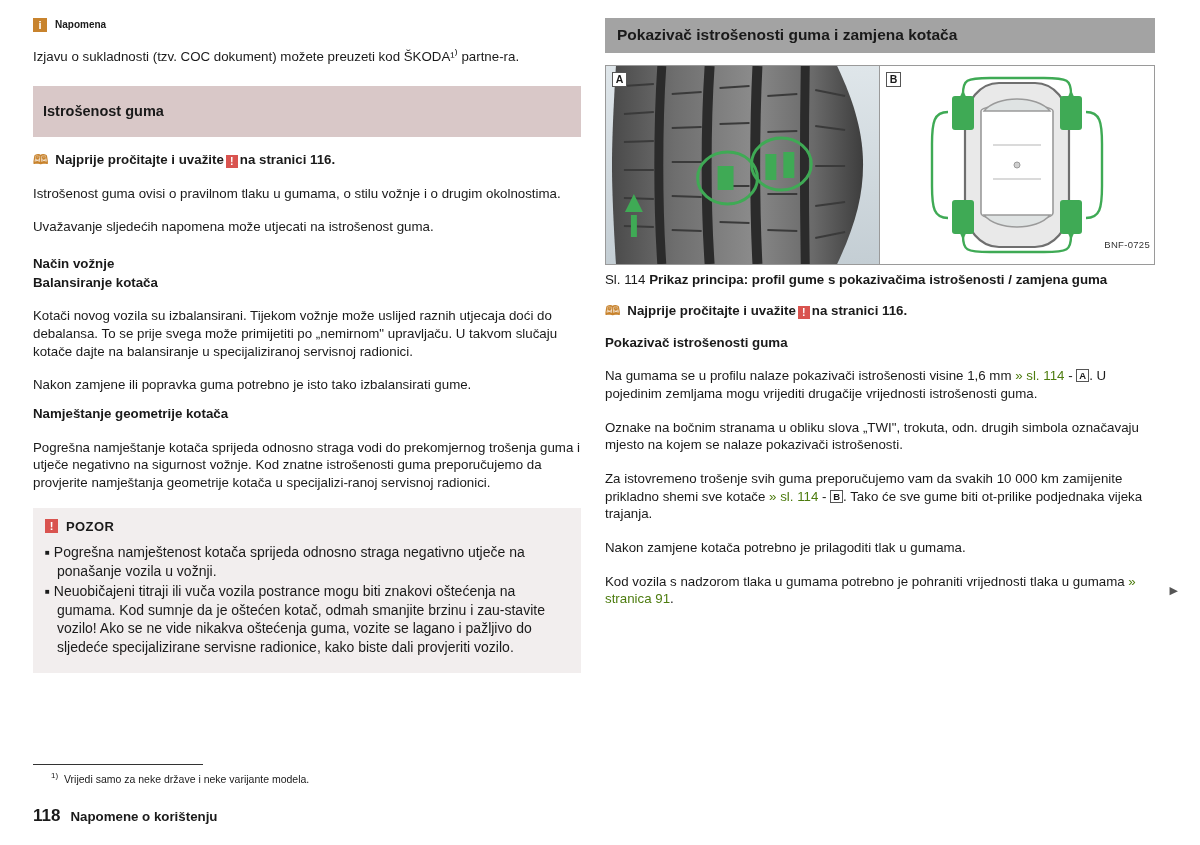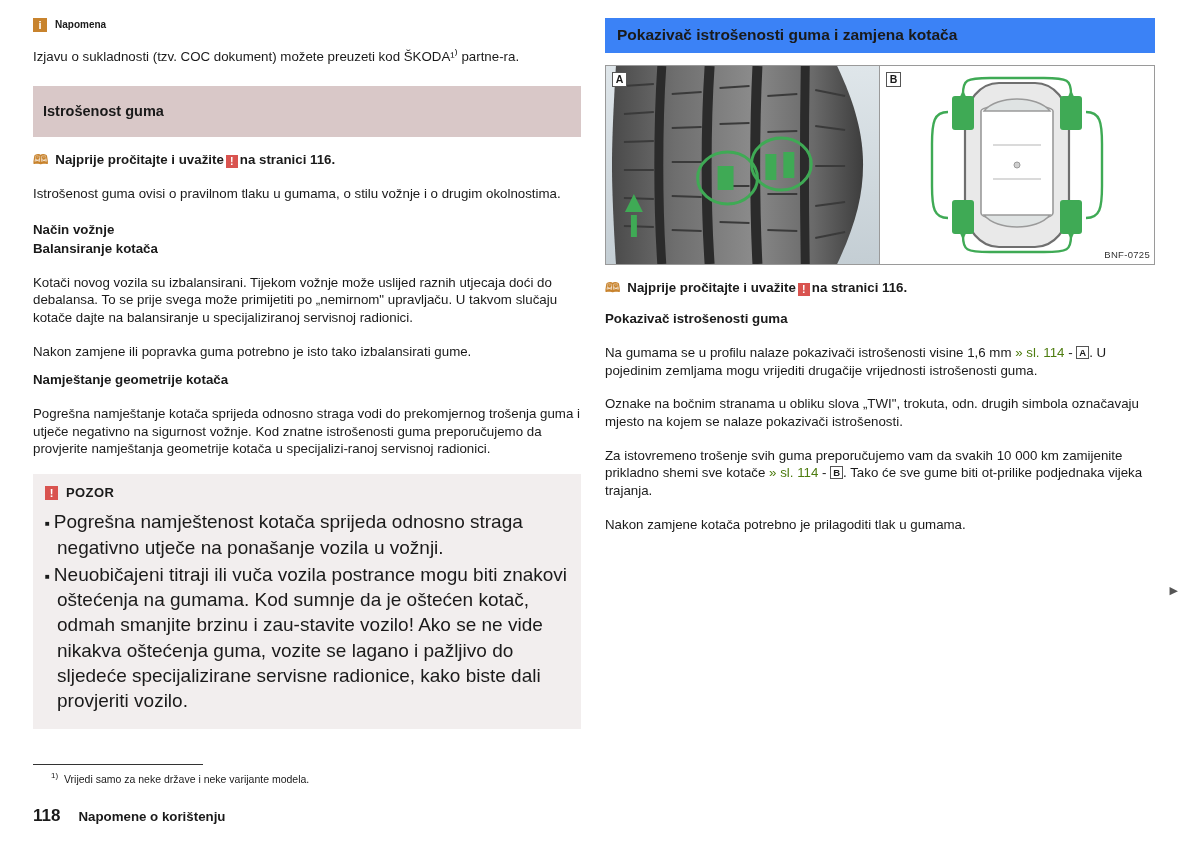--- a/index.html
+++ b/index.html
@@ -49,21 +49,21 @@
 
   
   .sec-bar {
     background: #d9c8c8;
     padding: 16px 10px;
     font-weight: bold;
     font-size: 14.5px;
     margin: 20px 0 14px 0;
   }
   .sec-bar.right {
-    background: #3b82f6;
+    background: #a3a3a3;
     font-size: 15.5px;
     padding: 7px 12px;
     margin: 0 0 12px 0;
   }
 
   
   .readfirst {
     display: flex; align-items: baseline; gap: 8px;
     font-weight: bold; font-size: 13.3px;
     margin: 0 0 14px 0;
@@ -93,21 +93,21 @@
     margin-bottom: 8px;
   }
   .pozor-icon {
     width: 13px; height: 14px;
     background: #d9534f; color: #fff;
     font-weight: bold; font-size: 11px;
     line-height: 14px; text-align: center;
   }
   .pozor-title { font-weight: bold; font-size: 13px; letter-spacing: 0.4px; text-align: center; }
   .bullet {
-    font-size: 19px; line-height: 1.33;
+    font-size: 14px; line-height: 1.33;
     margin: 0 0 2px 0;
     padding-left: 12px;
     text-indent: -12px;
   }
   .bullet::before {
     content: "\25A0";
     font-size: 8px;
     vertical-align: 2px;
     margin-right: 4px;
     color: #1a1a1a;
@@ -123,21 +123,21 @@
   .footnote {
     position: absolute;
     left: 51px; top: 771px;
     font-size: 10.5px;
     color: #1a1a1a;
   }
   .footnote sup { font-size: 8px; }
   .footer {
     position: absolute;
     left: 33px; top: 805px;
-    display: flex; align-items: baseline; gap: 18px;
+    display: flex; align-items: baseline; gap: 10px;
   }
   .footer-num { font-size: 17px; font-weight: bold; }
   .footer-txt { font-size: 13.3px; font-weight: bold; }
 
   
   .figure {
     border: 1px solid #9a9a9a;
     background: #fff;
     position: relative;
     height: 200px;
@@ -154,21 +154,21 @@
     left: 6px; top: 6px;
     width: 15px; height: 15px;
     border: 1px solid #555;
     background: #fff;
     font-size: 10.5px; font-weight: bold;
     line-height: 13px; text-align: center;
     z-index: 5;
   }
   .fig-code {
     position: absolute;
-    right: 4px; bottom: 2px;
+    right: 4px; bottom: 12px;
     font-size: 9.5px; color: #333;
     letter-spacing: 0.3px;
   }
   .fig-caption {
     margin-top: 6px;
     font-size: 13.3px;
     line-height: 1.3;
   }
   .fig-caption .cap-label { font-weight: normal; }
   .fig-caption .cap-text { font-weight: bold; }
@@ -211,20 +211,21 @@
     <div class="sec-bar">Istrošenost guma</div>
 
     <div class="readfirst">
       <span class="book-icon">🕮</span>
       <span>
         <span>Najprije pročitajte i uvažite</span><span class="warn-inline">!</span><span>na stranici 116.</span>
       </span>
     </div>
 
     <p class="para">Istrošenost guma ovisi o pravilnom tlaku u gumama, o stilu vožnje i o drugim okolnostima.</p>
+    <p class="para">Uvažavanje sljedećih napomena može utjecati na istrošenost guma.</p>
 
     <div class="spacer-8"></div>
 
     <div>
       <div class="sub-head">Način vožnje</div>
     </div>
 
     <div>
       <div class="sub-head">Balansiranje kotača</div>
       <p class="para">Kotači novog vozila su izbalansirani. Tijekom vožnje može uslijed raznih utjecaja doći do debalansa. To se prije svega može primijetiti po „nemirnom" upravljaču. U takvom slučaju kotače dajte na balansiranje u specijaliziranoj servisnoj radionici.</p>
@@ -356,20 +357,24 @@
             <path d="M83,24 L79,33 L87,33 Z"></path>
             <path d="M191,24 L187,33 L195,33 Z"></path>
             <path d="M83,174 L79,165 L87,165 Z"></path>
             <path d="M191,174 L187,165 L195,165 Z"></path>
           </g>
         </svg>
         <span class="fig-code">BNF-0725</span>
       </div>
     </div>
 
+    <div class="fig-caption">
+      <span class="cap-label">Sl. 114</span>
+      <span class="cap-text">Prikaz principa: profil gume s pokazivačima istrošenosti / zamjena guma</span>
+    </div>
 
     <div style="height:14px"></div>
 
     <div class="readfirst">
       <span class="book-icon">🕮</span>
       <span>
         <span>Najprije pročitajte i uvažite</span><span class="warn-inline">!</span><span>na stranici 116.</span>
       </span>
     </div>
 
@@ -383,20 +388,23 @@
     </div>
 
     <div>
       <p class="para"><span>Za istovremeno trošenje svih guma preporučujemo vam da svakih 10 000 km zamijenite prikladno shemi sve kotače </span><span class="link">» sl. 114</span><span> - </span><span class="ref-box">B</span><span>. Tako će sve gume biti ot-prilike podjednaka vijeka trajanja.</span></p>
     </div>
 
     <div>
       <p class="para">Nakon zamjene kotača potrebno je prilagoditi tlak u gumama.</p>
     </div>
 
+    <div>
+      <p class="para"><span>Kod vozila s nadzorom tlaka u gumama potrebno je pohraniti vrijednosti tlaka u gumama </span><span class="link">» stranica 91</span><span>.</span></p>
+    </div>
 
   </div>
 
   <span class="page-arrow">▶</span>
 
   <div class="footnote-rule"></div>
   <div class="footnote">
     <sup>1)</sup>
     &nbsp;<span>Vrijedi samo za neke države i neke varijante modela.</span>
   </div>

